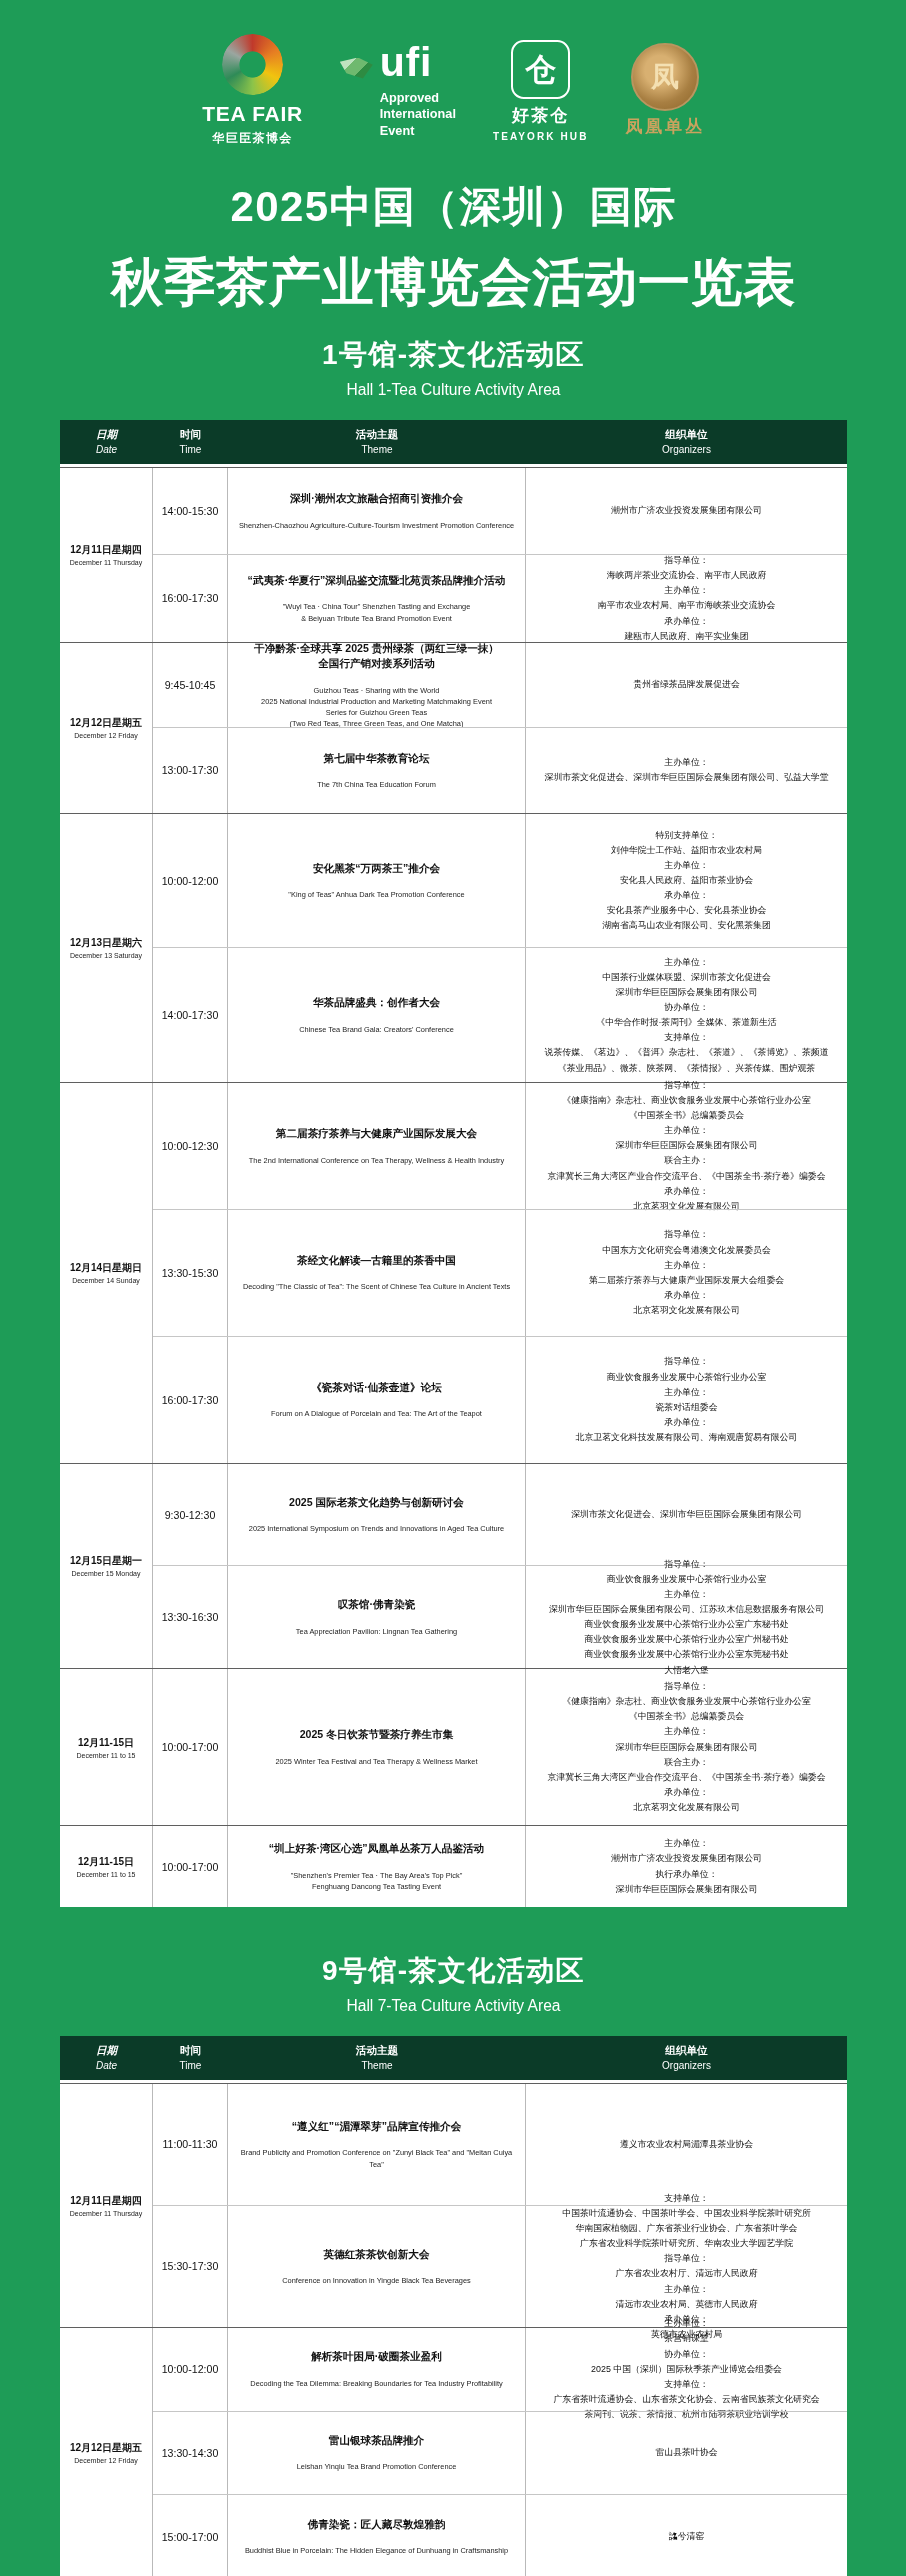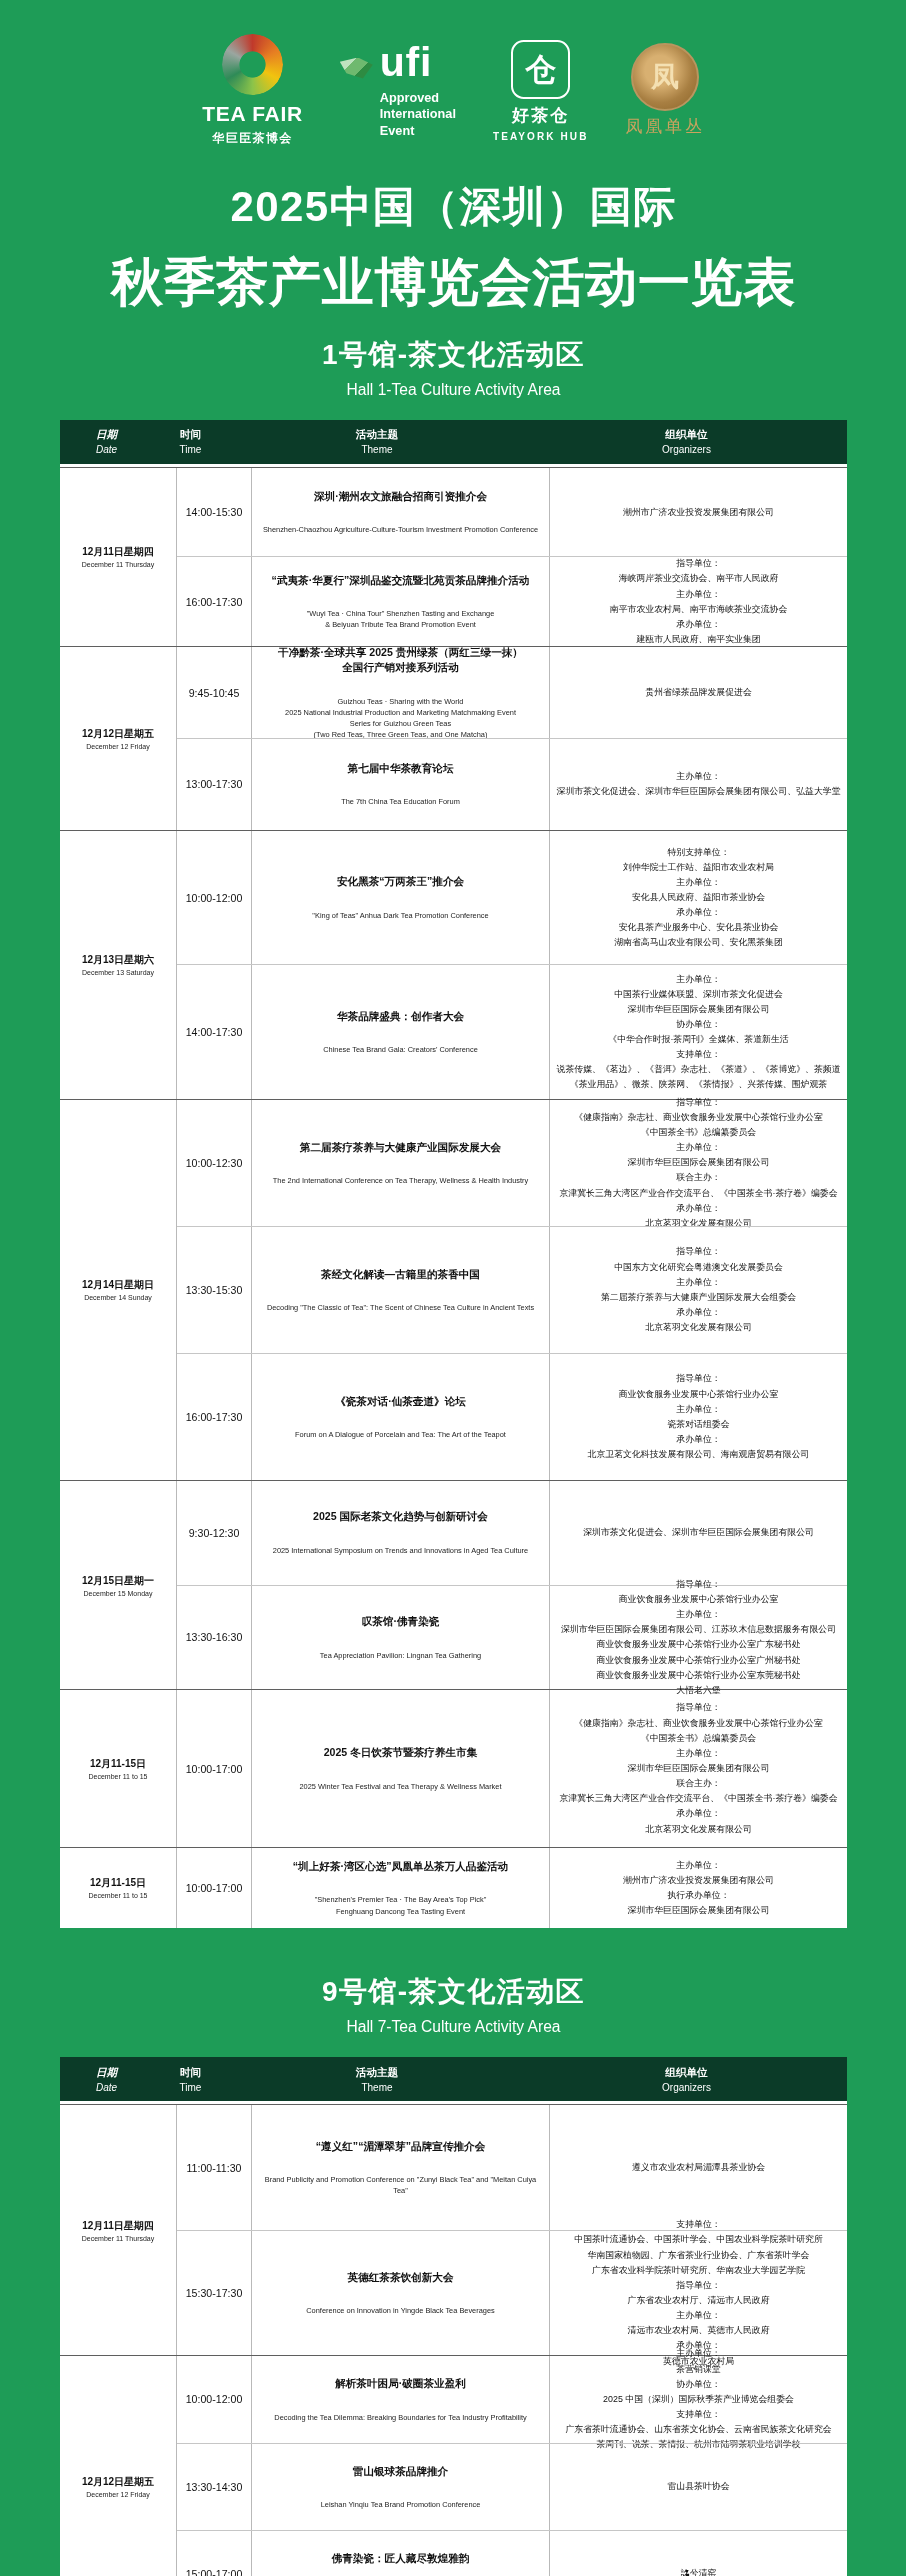--- a/index.html
+++ b/index.html
@@ -21,21 +21,21 @@
       clip-path:polygon(0 20%,55% 0,100% 35%,70% 100%,20% 75%); }
   .ufi-word { font-size:41px; font-weight:800; line-height:1; letter-spacing:0.7px; }
   .ufi-sub { font-size:12.7px; line-height:1.3; margin-top:7px;font-weight:bold; }
   .hub-box { width:59px; height:59px; border:2.8px solid #fff; border-radius:12.7px; display:flex; align-items:center; justify-content:center; margin-bottom:5.7px; }
   .hub-glyph { font-size:31px; font-weight:700; color:#fff; line-height:1; }
   .hub-name { font-size:17px; font-weight:700; letter-spacing:2.1px; }
   .hub-sub { font-size:10px; font-weight:700; letter-spacing:2.1px; margin-top:3.5px; }
   .fh-circle { width:68px; height:68px; border-radius:50%; border:2.8px solid #b9965f;
       background:radial-gradient(circle at 42% 40%, #d8b071 0 28%, #a87f42 60%, #8a6328 100%);
       display:flex; align-items:center; justify-content:center; color:#f4e0b2; font-size:28px; font-weight:800; margin-bottom:4.2px; }
-  .fh-name { font-size:17px; font-weight:400; color:#caa35e; letter-spacing:2.8px; }
+  .fh-name { font-size:17px; font-weight:700; color:#caa35e; letter-spacing:2.8px; }
 
   
   .main-title { text-align:center; color:#fff; font-weight:800; margin:20px 21px 0 21px; }
   .main-title .l1 { font-size:42px; letter-spacing:1.4px; }
   .main-title .l2 { font-size:52px; letter-spacing:0.7px; margin-top:12.7px; }
 
   
   .sec-head { text-align:center; color:#fff; }
   .sec-head .zh { font-size:28px; font-weight:800; letter-spacing:1.4px; }
   .sec-head .en { font-size:15.6px; margin-top:7px; font-weight:400; }
@@ -47,31 +47,31 @@
   .t-head { display:flex; background:#0b3b28; color:#fff; text-align:center; border-bottom:3.5px solid #fff; }
   .t-head .hc { padding:8.5px 2.8px; display:flex; flex-direction:column; justify-content:center; }
   .t-head .zh { font-size:10.6px; font-weight:700; }
   .t-head .en { font-size:10px; margin-top:2.1px; }
   .c-date { width:93px; flex:none;font-style:italic; }
   .c-time { width:75px; flex:none; }
   .c-theme { width:298px; flex:none; }
   .c-org  { flex:1; }
   .t-group { display:flex; border-top:1.4px solid #5f5f5f; }
   .t-group:first-of-type { border-top:none; }
-  .g-date { width:117px; flex:none; display:flex; flex-direction:column; justify-content:center; align-items:center; text-align:center; border-right:0.7px solid #b9b9b9; padding:5.7px 2.1px; }
+  .g-date { width:93px; flex:none; display:flex; flex-direction:column; justify-content:center; align-items:center; text-align:center; border-right:0.7px solid #b9b9b9; padding:5.7px 2.1px; }
   .g-date .zh { font-size:10px; font-weight:700; color:#111; }
   .g-date .en { font-size:7px; color:#222; margin-top:2.1px; }
   .g-rows { flex:1; display:flex; flex-direction:column; }
   .t-row { display:flex; flex:1; min-height:62px; }
   .t-row + .t-row { border-top:0.7px solid #c6c6c6; }
   .cell { display:flex; flex-direction:column; justify-content:center; text-align:center; padding:10px 5.7px; }
   .cell.time { width:75px; flex:none; border-right:0.7px solid #b9b9b9; font-size:10.6px; color:#111; font-weight:500; }
   .cell.theme { width:298px; flex:none; border-right:0.7px solid #b9b9b9; }
   .cell.theme .zh { font-size:10.6px; font-weight:700; color:#111; white-space:pre-line; line-height:1.45; }
-  .cell.theme .en { font-size:7.4px; color:#1c1c1c; margin-top:20px; white-space:pre-line; line-height:1.5; }
+  .cell.theme .en { font-size:7.4px; color:#1c1c1c; margin-top:13px; white-space:pre-line; line-height:1.5; }
   .cell.org { flex:1; font-size:8.9px; color:#111; font-weight:500; white-space:pre-line; line-height:1.7; }
 </style>
 </head>
 <body>
 
 <div class="page">
 
   <div class="logos">
     <div class="logo">
       <div class="teafair-swirl"></div>

